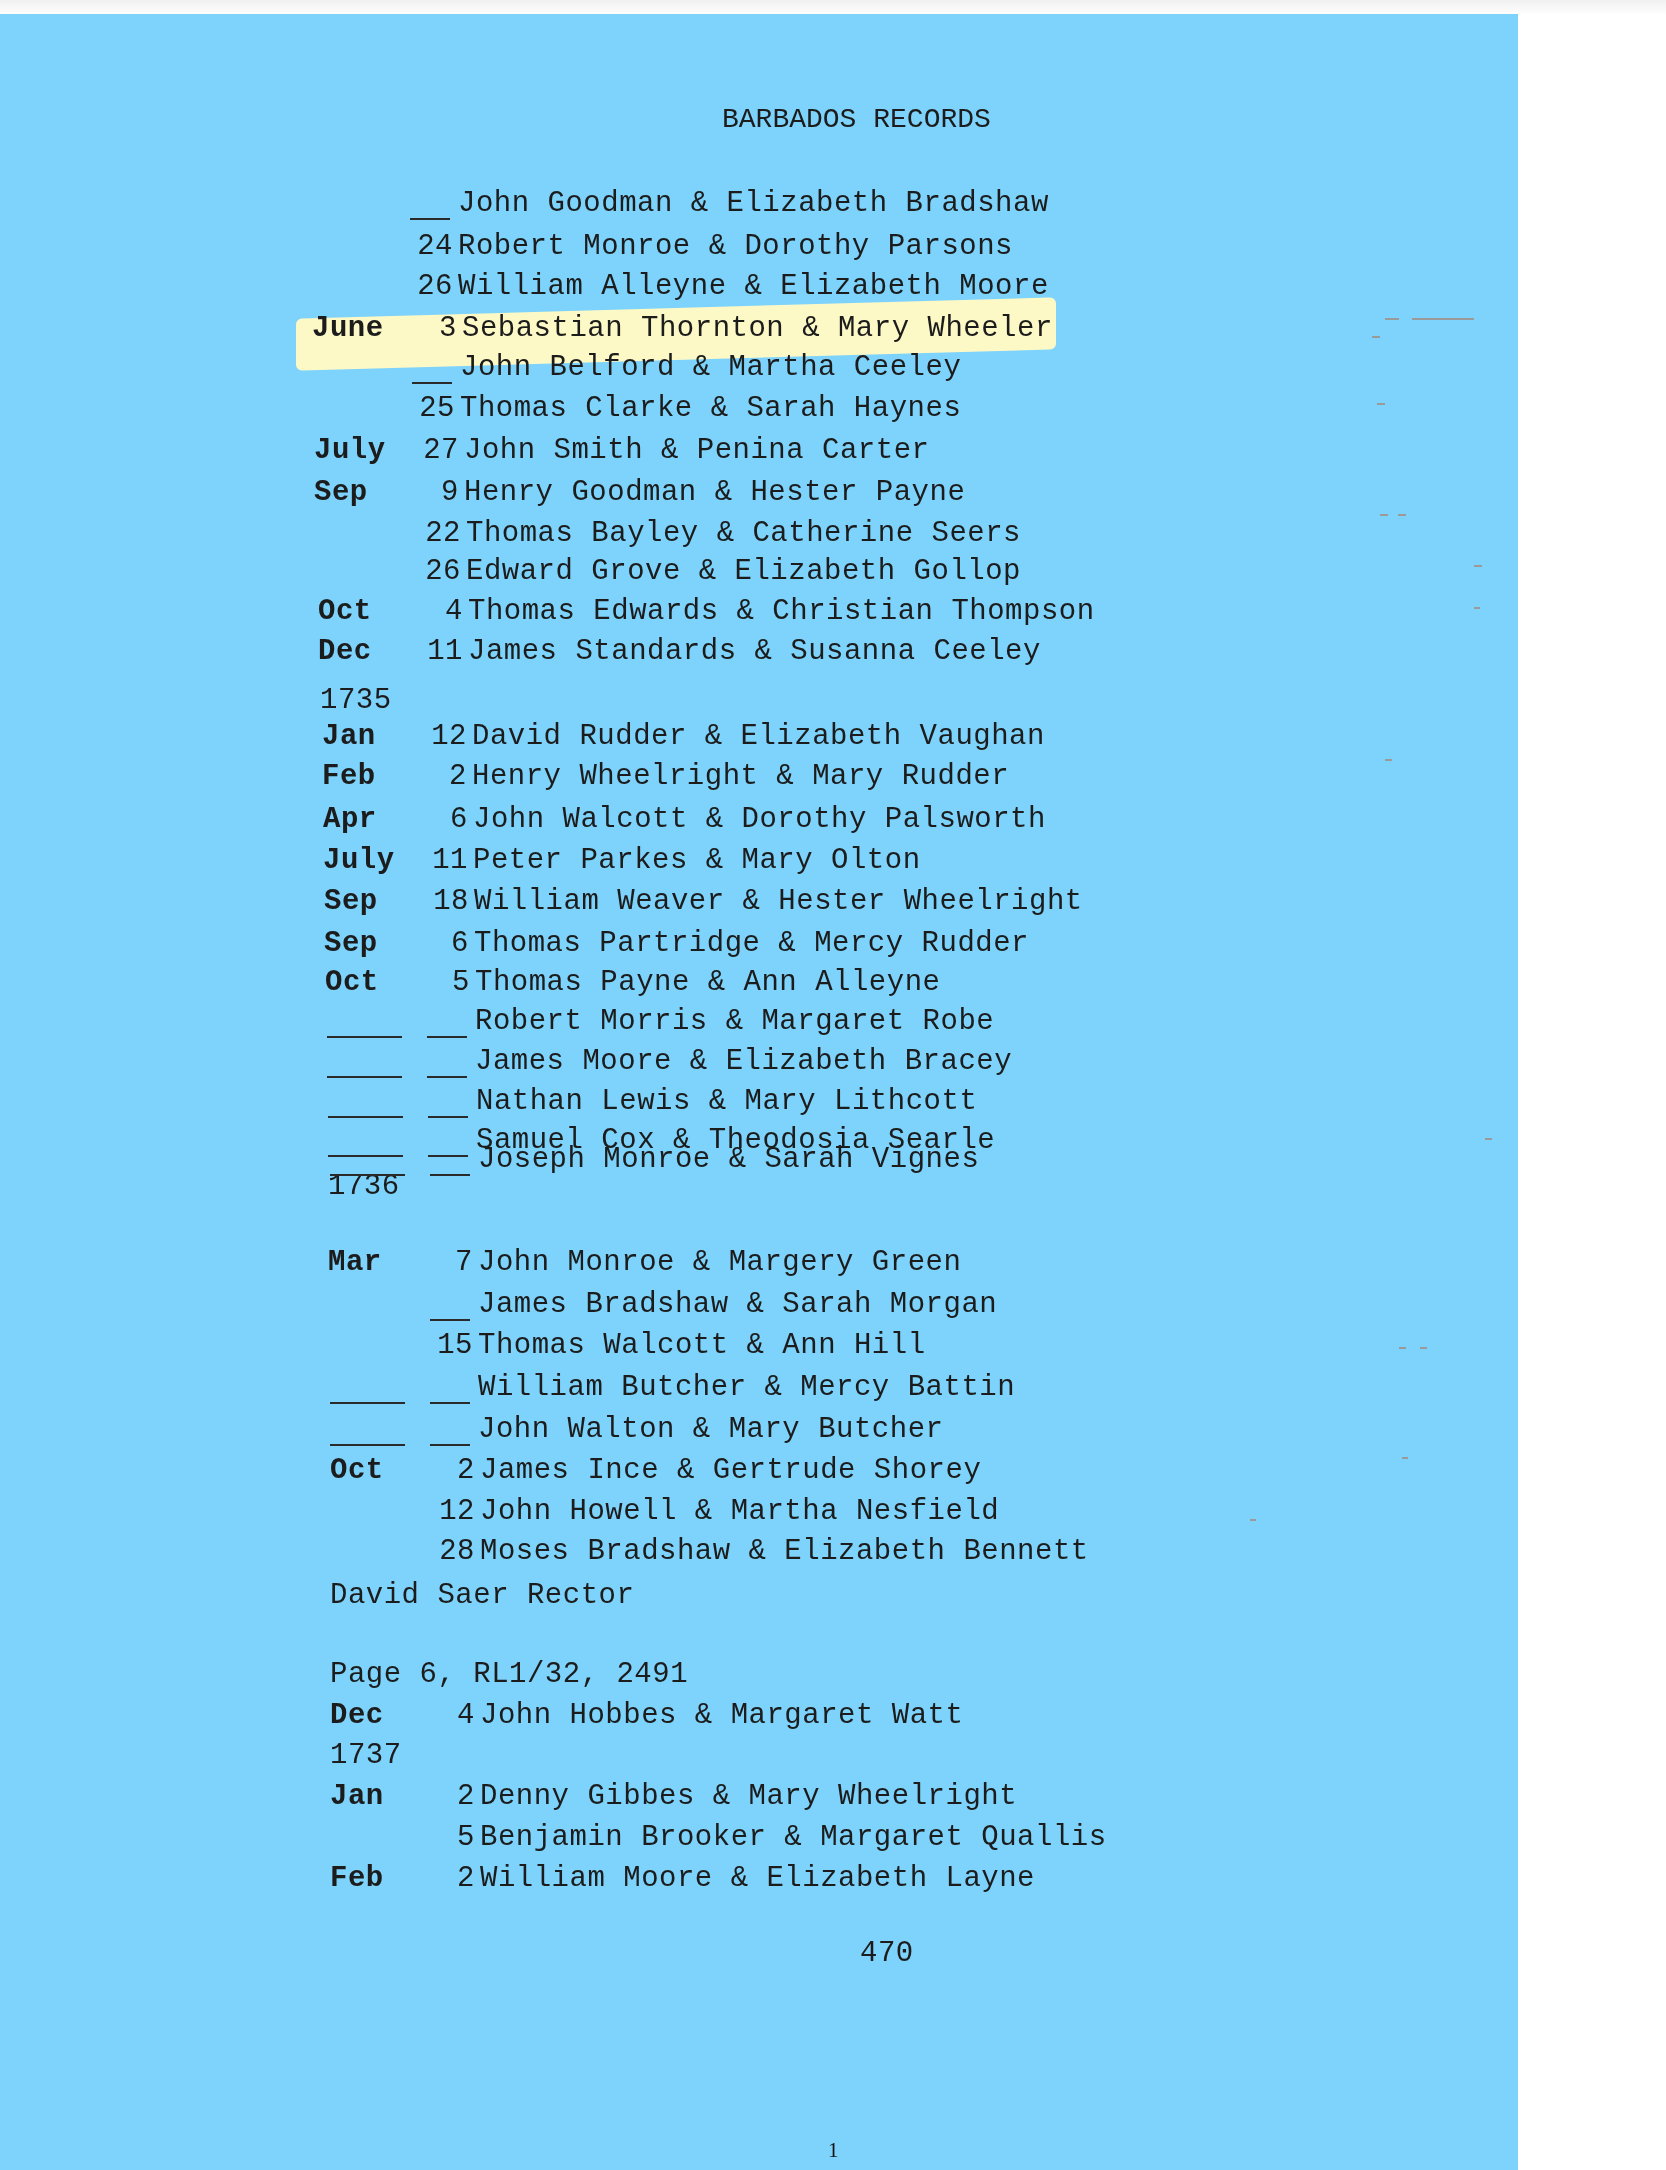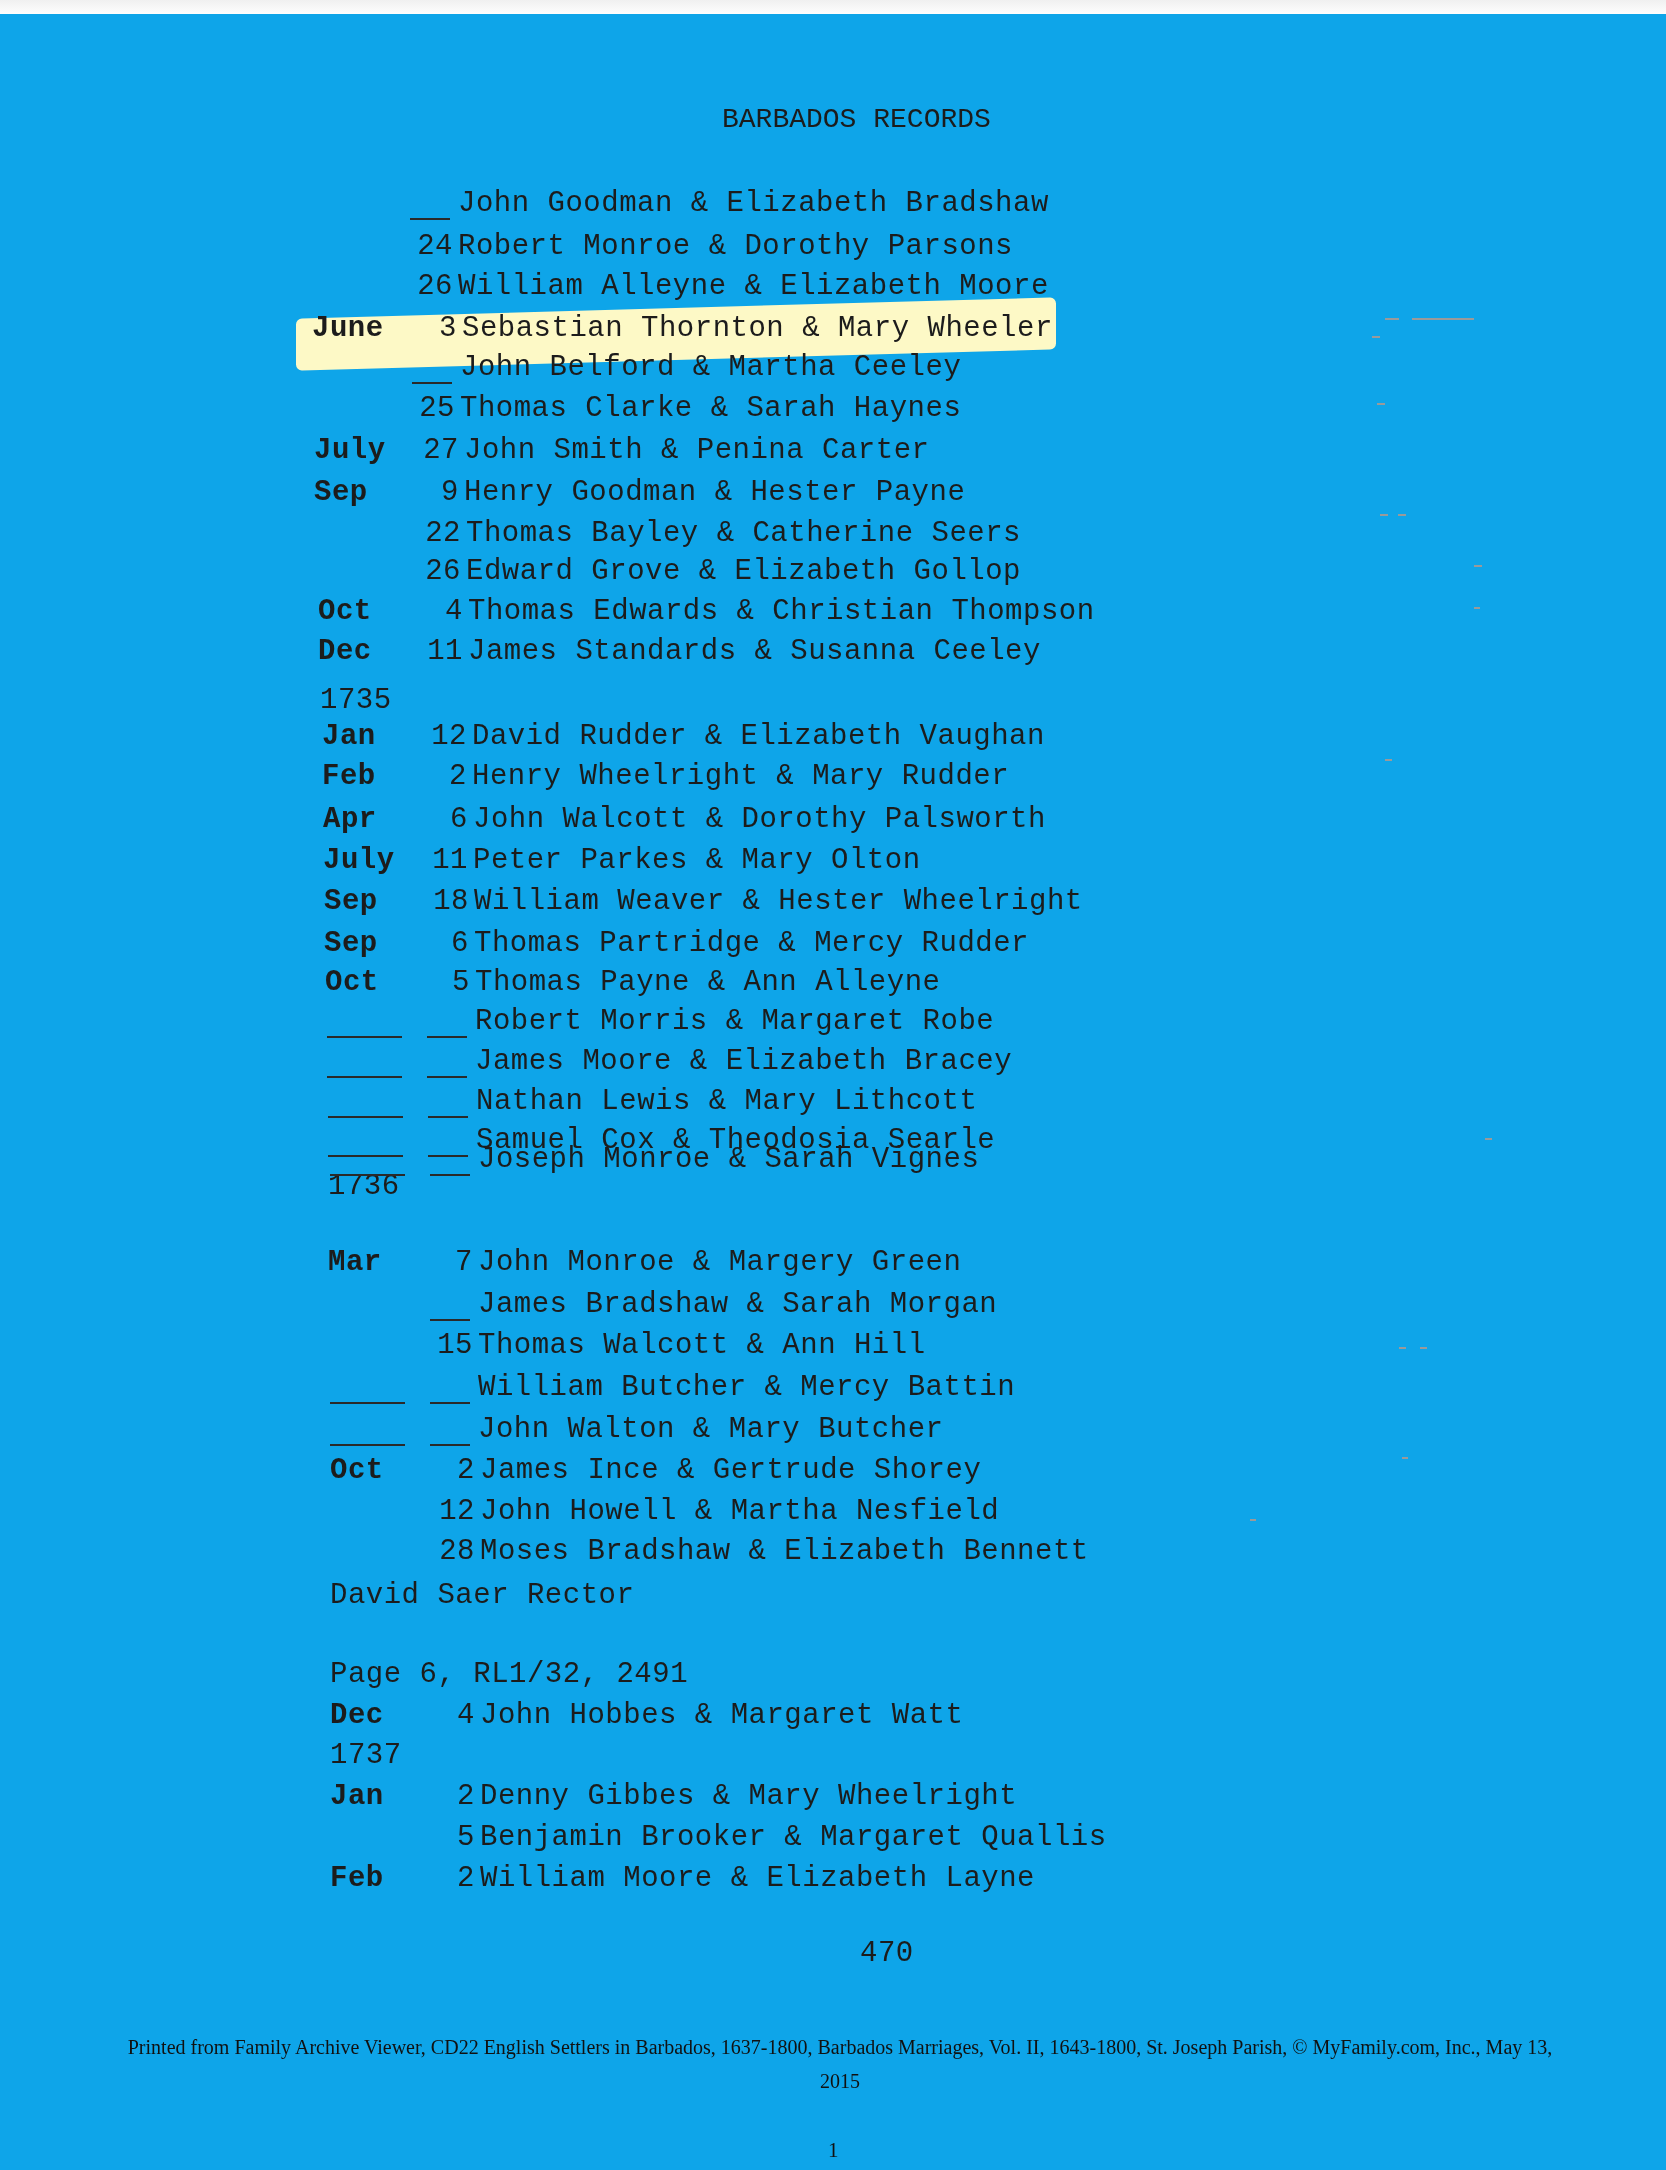--- a/index.html
+++ b/index.html
@@ -1,17 +1,17 @@
 <!DOCTYPE html>
 <html><head>
 <meta charset="utf-8">
 <style>
   html, body { margin: 0; padding: 0; background: #ffffff; }
   body { width: 1666px; height: 2170px; position: relative; overflow: hidden; }
-  .page { position: absolute; left: 0; top: 0; width: 1666px; height: 2170px; background: #0ea5e9; }
+  .page { position: absolute; left: 0; top: 0; width: 1518px; height: 2170px; background: #7dd3fc; }
   .tw { font-family: "Liberation Mono", "DejaVu Sans Mono", monospace; color: #1c1c1c; font-size: 29px; letter-spacing: 0.5px; white-space: pre; }
   .title { position: absolute; left: 722px; top: 104px; font-size: 28px; letter-spacing: 0; }
   .row { position: absolute; height: 40px; line-height: 40px; }
   .row .month { position: absolute; left: 0; top: 0; width: 90px; font-weight: bold; }
   .row .day { position: absolute; left: 95px; top: 0; width: 50px; text-align: right; }
   .row .names { position: absolute; left: 150px; top: 0; }
   .blank-month { position: absolute; left: 2px; top: 34px; width: 75px; height: 2px; background: #2a2a2a; }
   .blank-day { position: absolute; left: 102px; top: 34px; width: 40px; height: 2px; background: #2a2a2a; }
   .yearline { position: absolute; height: 40px; line-height: 40px; }
   .highlight { position: absolute; left: 296px; top: 308px; width: 760px; height: 52px; background: #fdf9c6; transform: skewY(-1.6deg); border-radius: 6px; }
@@ -204,24 +204,20 @@
     <span class="names">Benjamin Brooker &amp; Margaret Quallis</span>
   </div>
   <div class="tw row" style="left:330px;top:1859px;">
     <span class="month">Feb</span>
     <span class="day">2</span>
     <span class="names">William Moore &amp; Elizabeth Layne</span>
   </div>
 
   <div class="tw pagenum">470</div>
 
-  <div class="footer">
-    <div>Printed from Family Archive Viewer, CD22 English Settlers in Barbados, 1637-1800, Barbados Marriages, Vol. II, 1643-1800, St. Joseph Parish, © MyFamily.com, Inc., May 13,</div>
-    <div>2015</div>
-  </div>
 
   <div class="sheet-num">1</div>
 
   <div class="speck" style="left:1385px;top:318px;width:14px;"></div>
   <div class="speck" style="left:1412px;top:318px;width:62px;"></div>
   <div class="speck" style="left:1372px;top:336px;width:8px;"></div>
   <div class="speck" style="left:1377px;top:403px;width:8px;"></div>
   <div class="speck" style="left:1380px;top:514px;width:8px;"></div>
   <div class="speck" style="left:1398px;top:514px;width:8px;"></div>
   <div class="speck" style="left:1474px;top:565px;width:8px;"></div>

